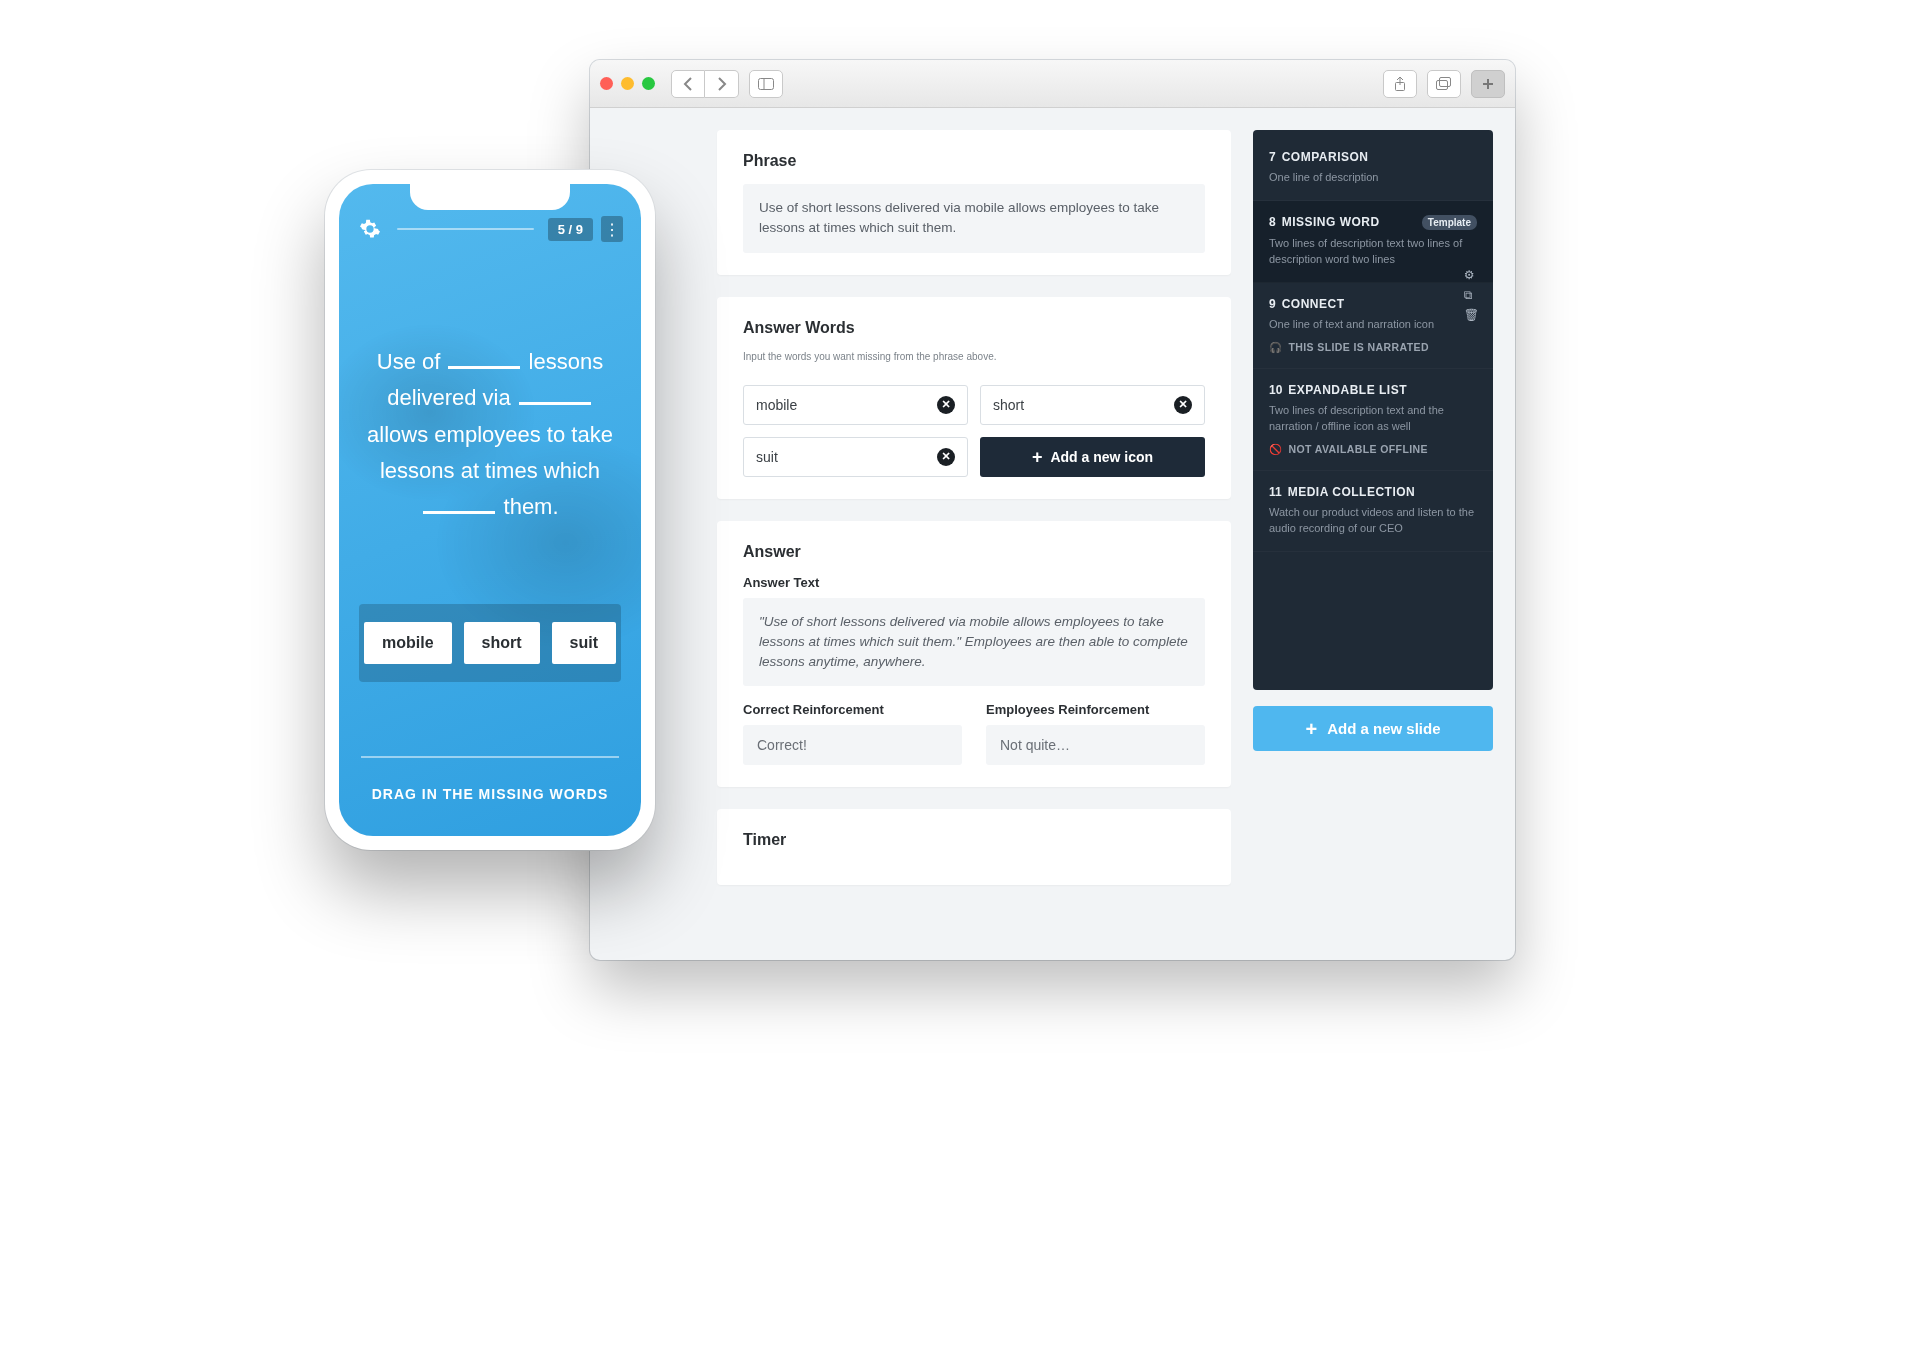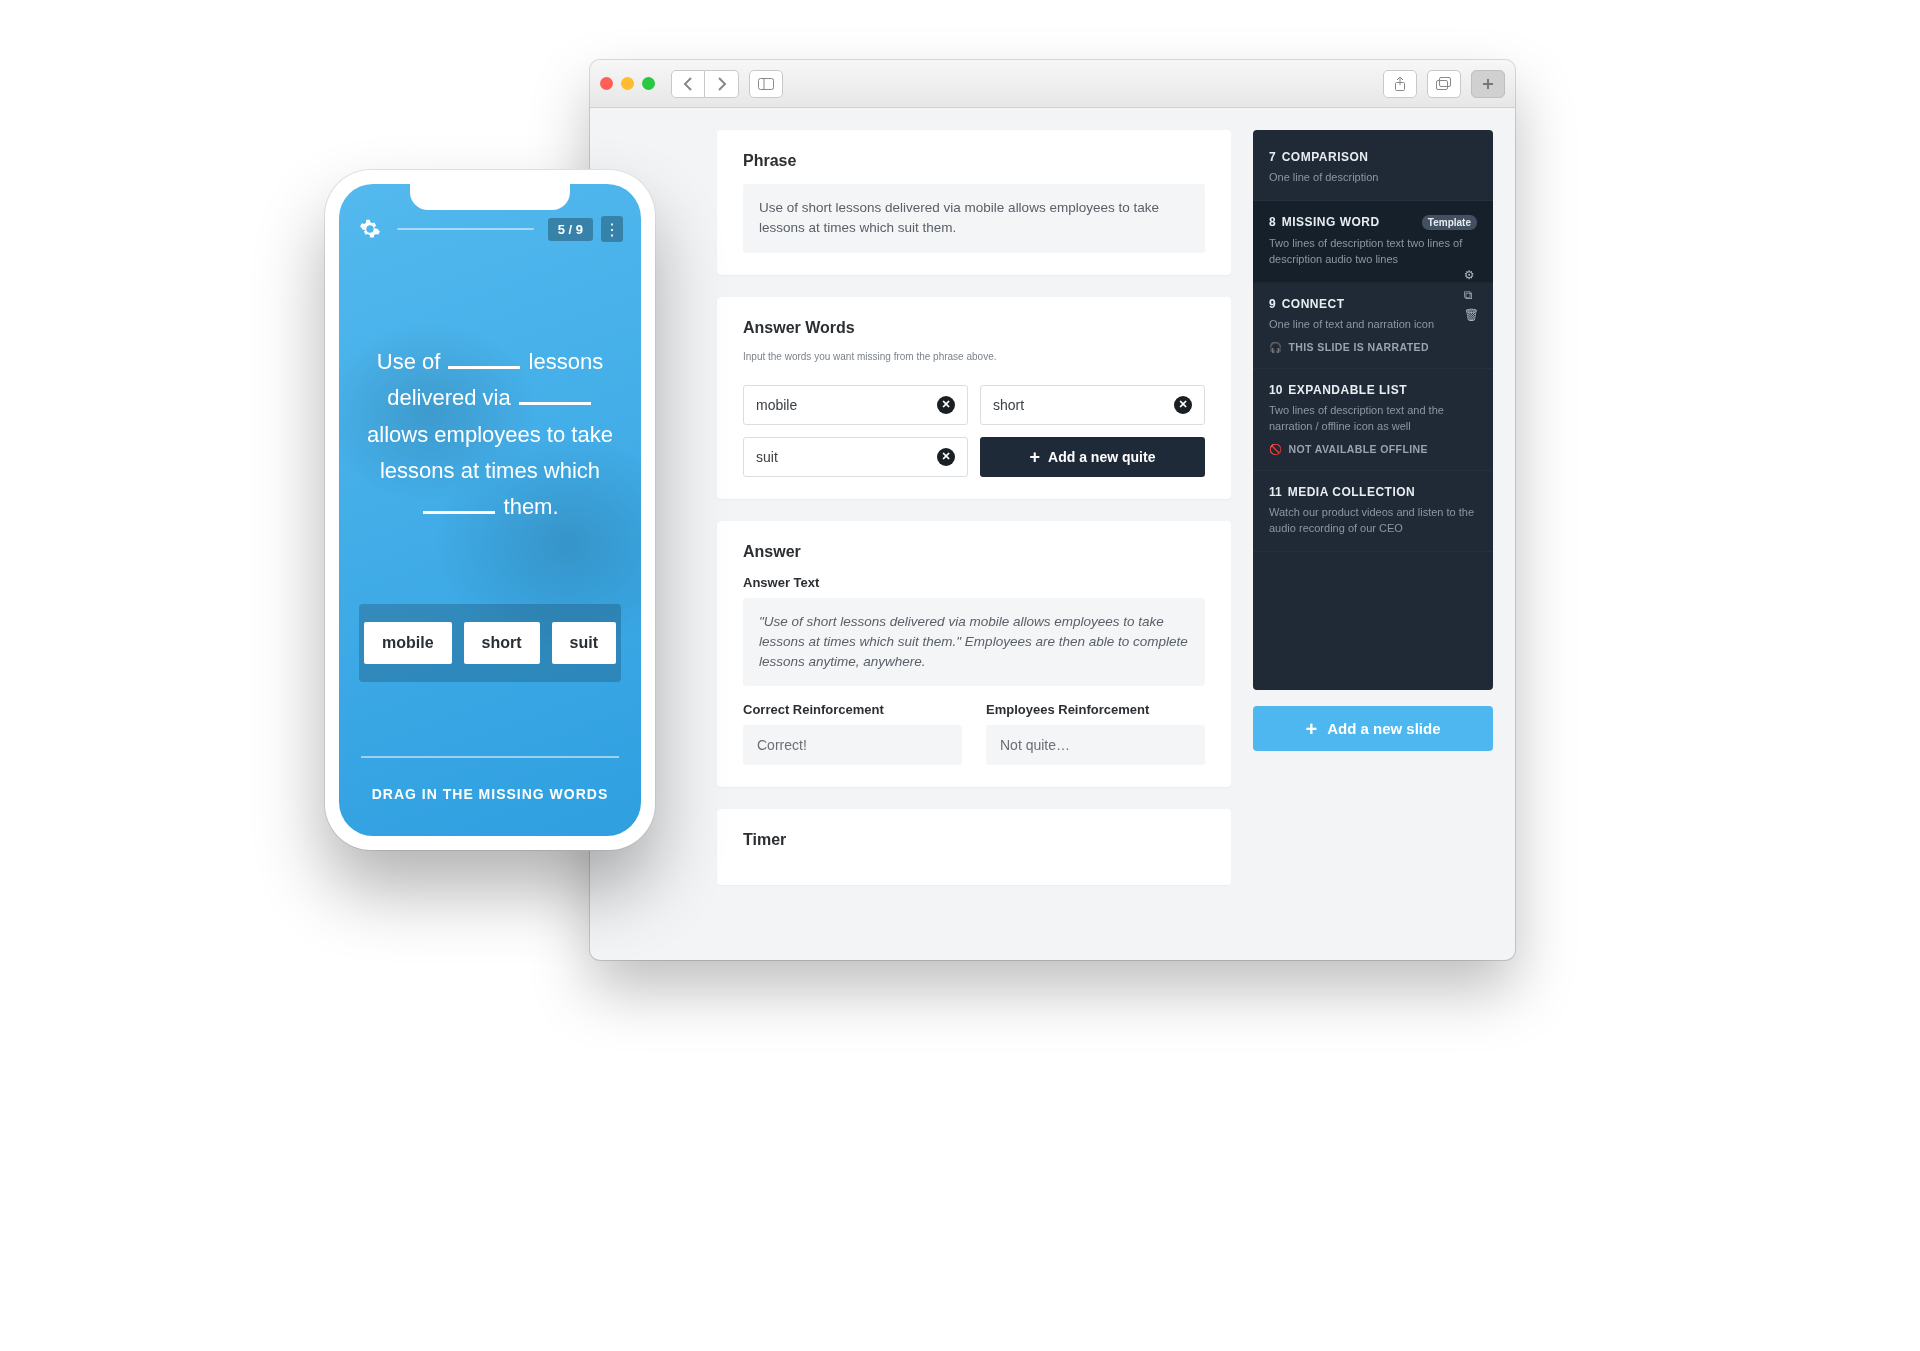--- a/index.html
+++ b/index.html
@@ -197,21 +197,21 @@
             <div class="wordchip">
               <span>short</span>
               <span class="x">✕</span>
             </div>
             <div class="wordchip">
               <span>suit</span>
               <span class="x">✕</span>
             </div>
             <div class="addwordbtn">
               <span class="plus">+</span>
-              <span>Add a new quite</span>
+              <span>Add a new icon</span>
             </div>
           </div>
         </div>
 
         <div class="panel">
           <h3>Answer</h3>
           <div class="fieldlabel">Answer Text</div>
           <div class="graybox answertext">"Use of short lessons delivered via mobile allows employees to take lessons at times which suit them." Employees are then able to complete lessons anytime, anywhere.</div>
           <div class="twocol">
             <div>
@@ -238,21 +238,21 @@
                 <span class="title">COMPARISON</span>
               </div>
               <div class="desc">One line of description</div>
             </div>
             <div class="slide active">
               <div class="row1">
                 <span class="num">8</span>
                 <span class="title">MISSING WORD</span>
                 <span class="badge">Template</span>
               </div>
-              <div class="desc">Two lines of description text two lines of description audio two lines</div>
+              <div class="desc">Two lines of description text two lines of description word two lines</div>
               <div class="iconcol">
       <span>⚙</span>
       <span>⧉</span>
       <span>🗑</span>
     </div>
             </div>
             <div class="slide">
               <div class="row1">
                 <span class="num">9</span>
                 <span class="title">CONNECT</span>

